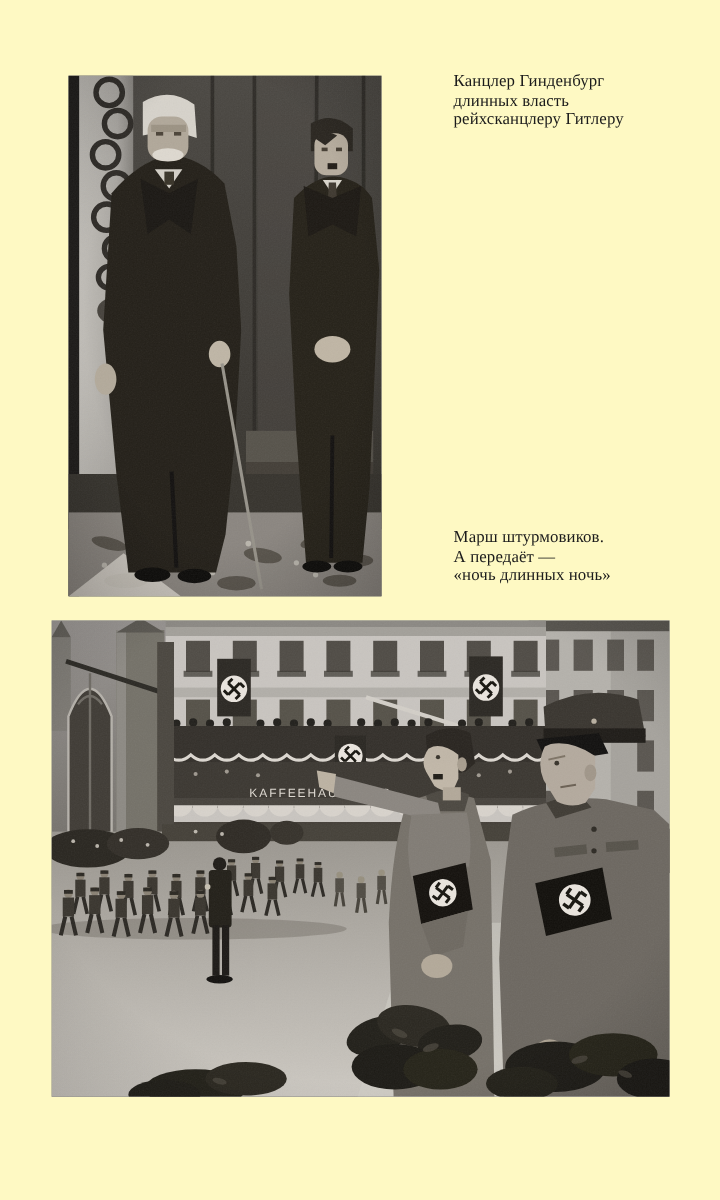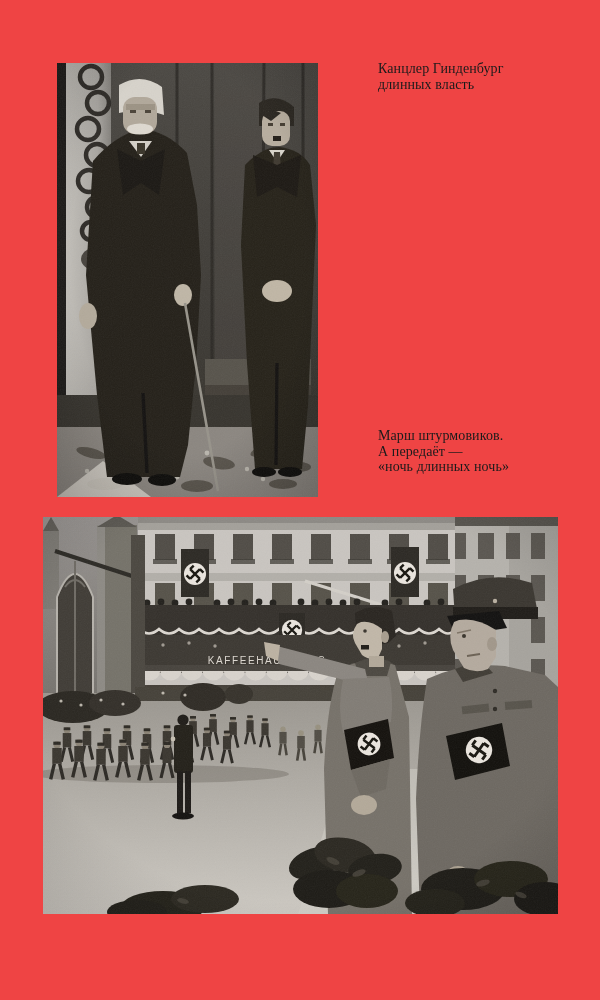--- a/index.html
+++ b/index.html
@@ -3,32 +3,32 @@
 <meta charset="utf-8">
 <style>
   html,body{margin:0;padding:0;}
   body{
     width:600px;height:1000px;
     background:#ffffff;
     position:relative;
     font-family:"Liberation Serif", serif;
     overflow:hidden;
   }
-  .page{position:absolute;inset:0;background:#ef4444;}
+  .page{position:absolute;inset:0;background:#fef9c3;}
   .photo{position:absolute;overflow:hidden;background:#777;}
   .photo svg{display:block;width:100%;height:100%;}
   .photo-top{left:57px;top:63px;width:261px;height:434px;}
   .photo-bottom{left:43px;top:517px;width:515px;height:397px;}
   .caption{
     position:absolute;left:378px;width:200px;
     font-size:14px;line-height:15.6px;color:#1b1b1b;
     letter-spacing:0.1px;
   }
   .caption-top{top:61px;}
-  .caption-bottom{top:428px;}
+  .caption-bottom{top:441px;}
   .caption span{display:block;white-space:nowrap;}
   figure{margin:0;}
 </style>
 </head>
 <body>
 
 <div class="page">
 
   <figure class="photo photo-top">
     <svg viewBox="0 0 261 434" xmlns="http://www.w3.org/2000/svg">
@@ -148,20 +148,21 @@
       </g>
 
       <rect width="261" height="434" fill="url(#vig1)"></rect>
       <rect width="261" height="434" filter="url(#grain1)" opacity="0.07"></rect>
     </svg>
   </figure>
 
   <div class="caption caption-top">
     <span>Канцлер Гинденбург</span>
     <span>длинных власть</span>
+    <span>рейхсканцлеру Гитлеру</span>
   </div>
 
   <div class="caption caption-bottom">
     <span>Марш штурмовиков.</span>
     <span>А передаёт —</span>
     <span>«ночь длинных ночь»</span>
   </div>
 
   <figure class="photo photo-bottom">
     <svg viewBox="0 0 515 397" xmlns="http://www.w3.org/2000/svg">

